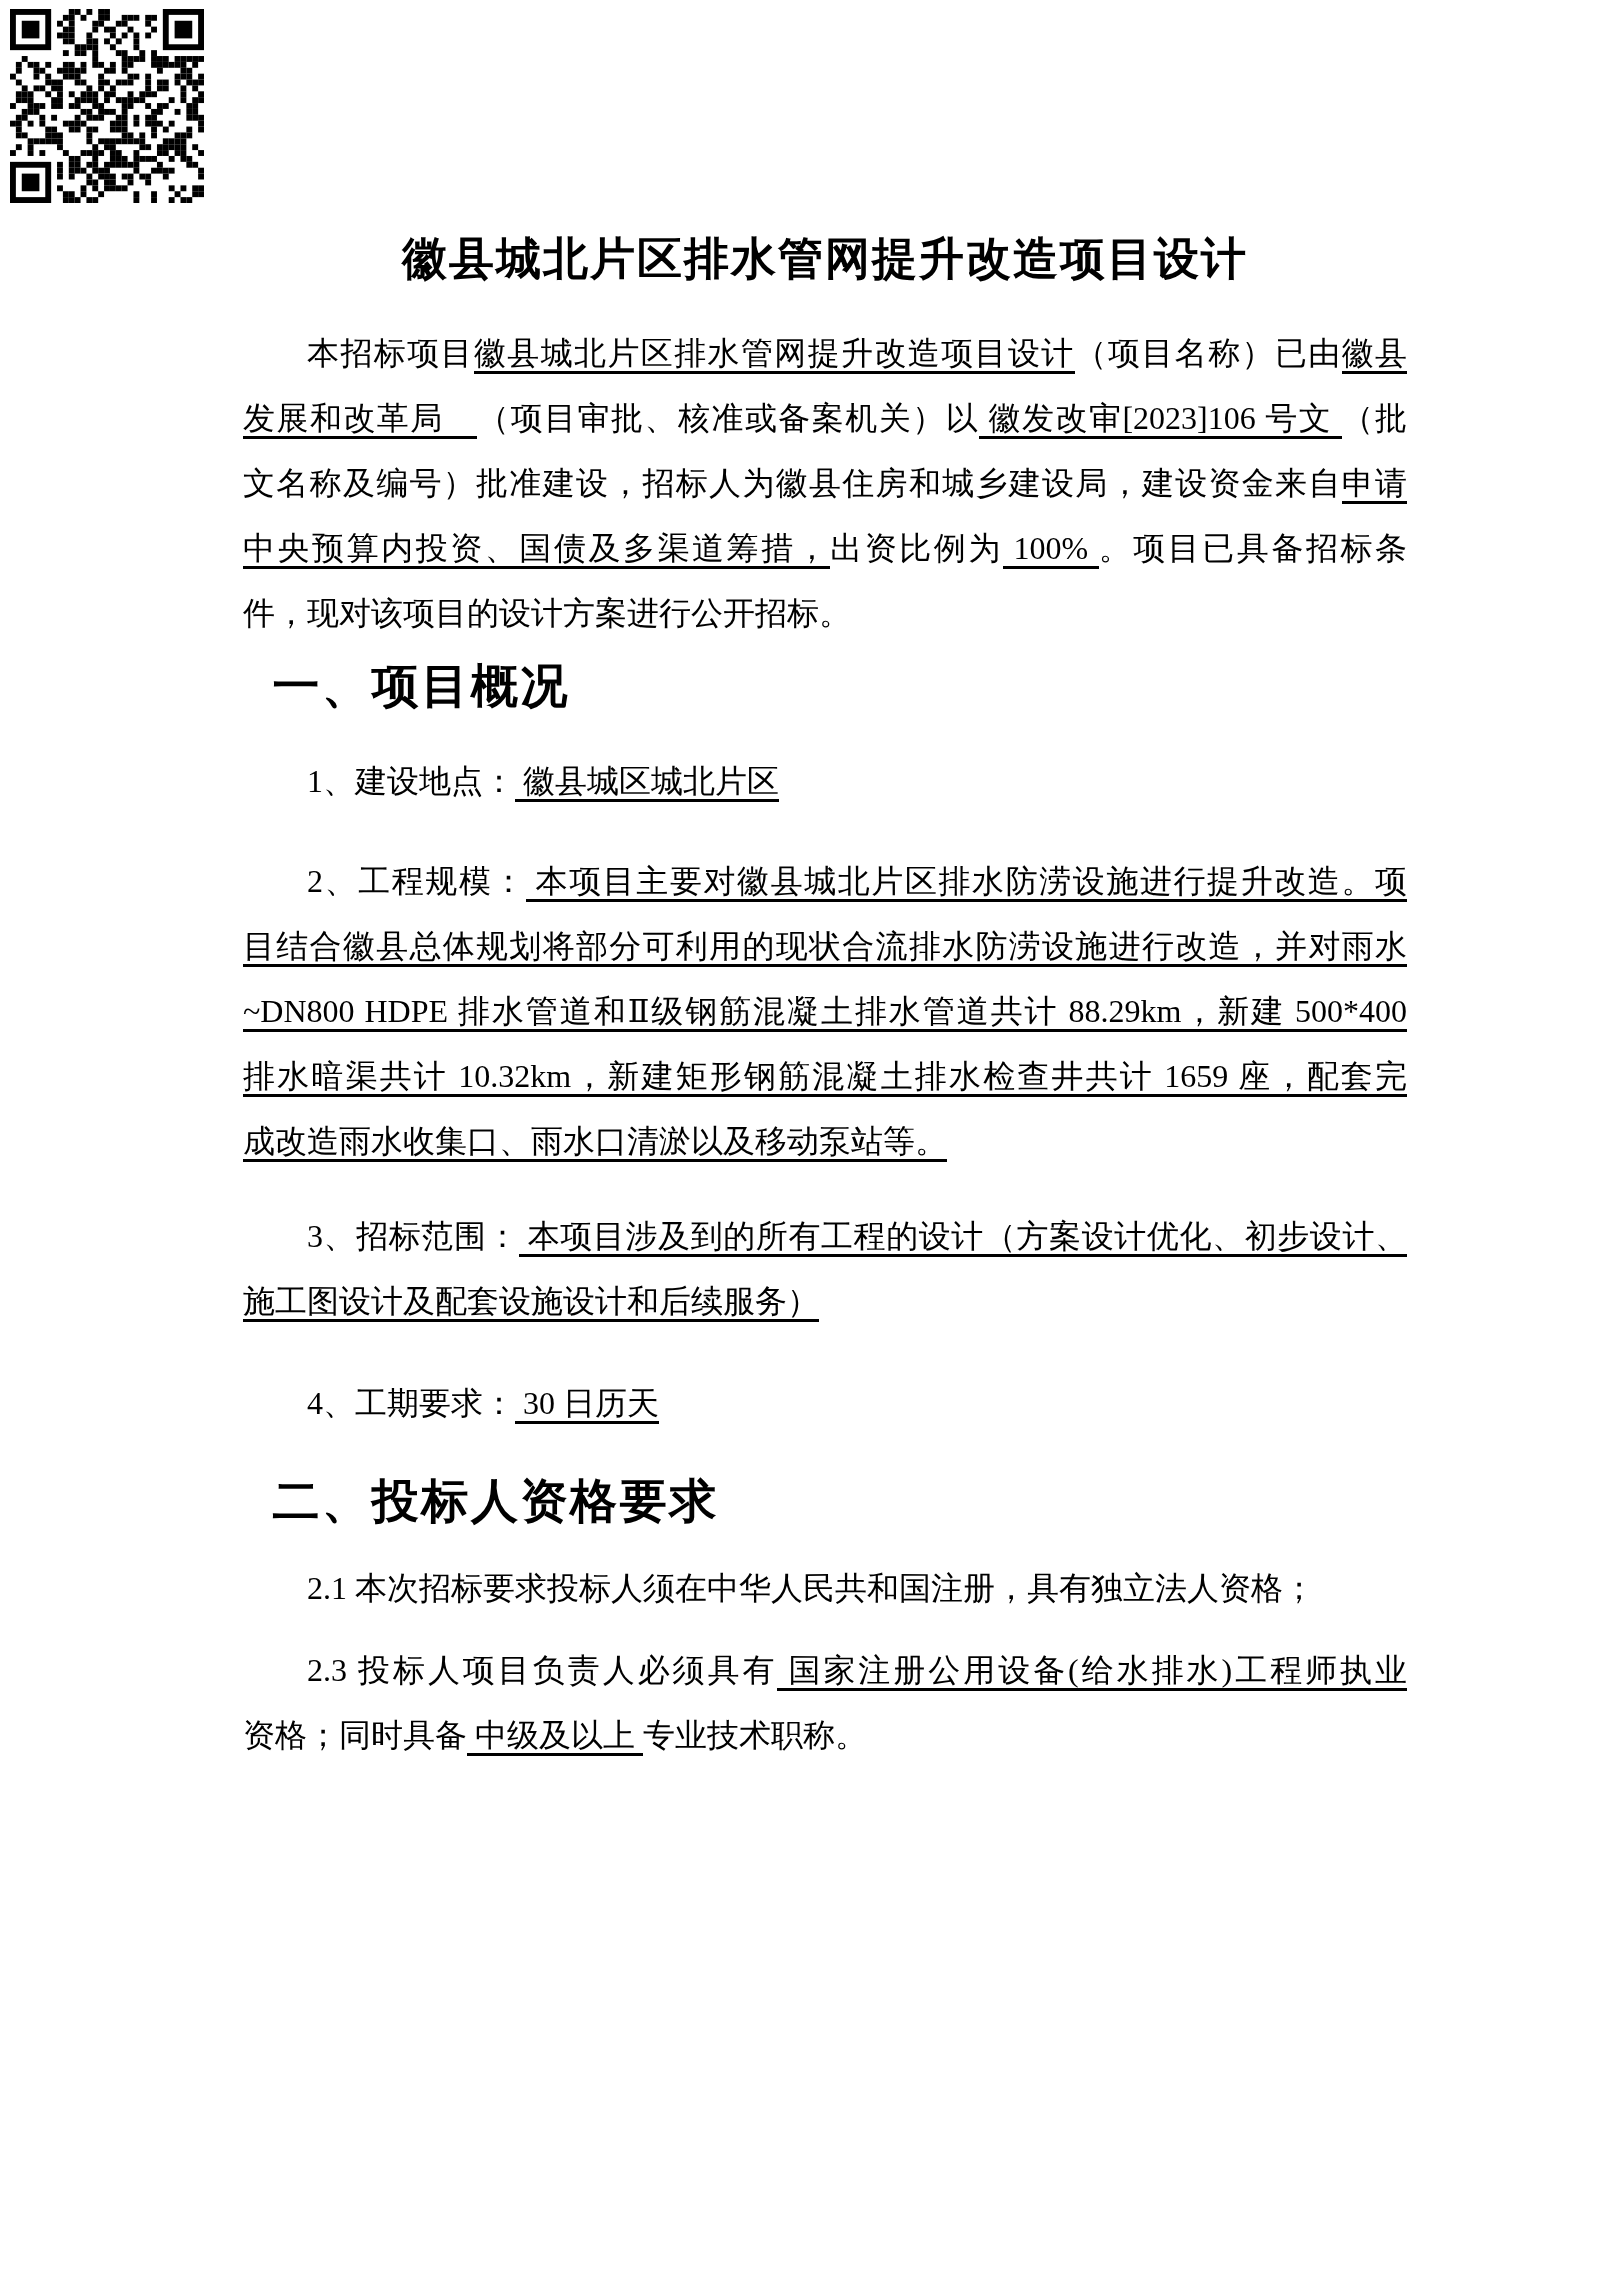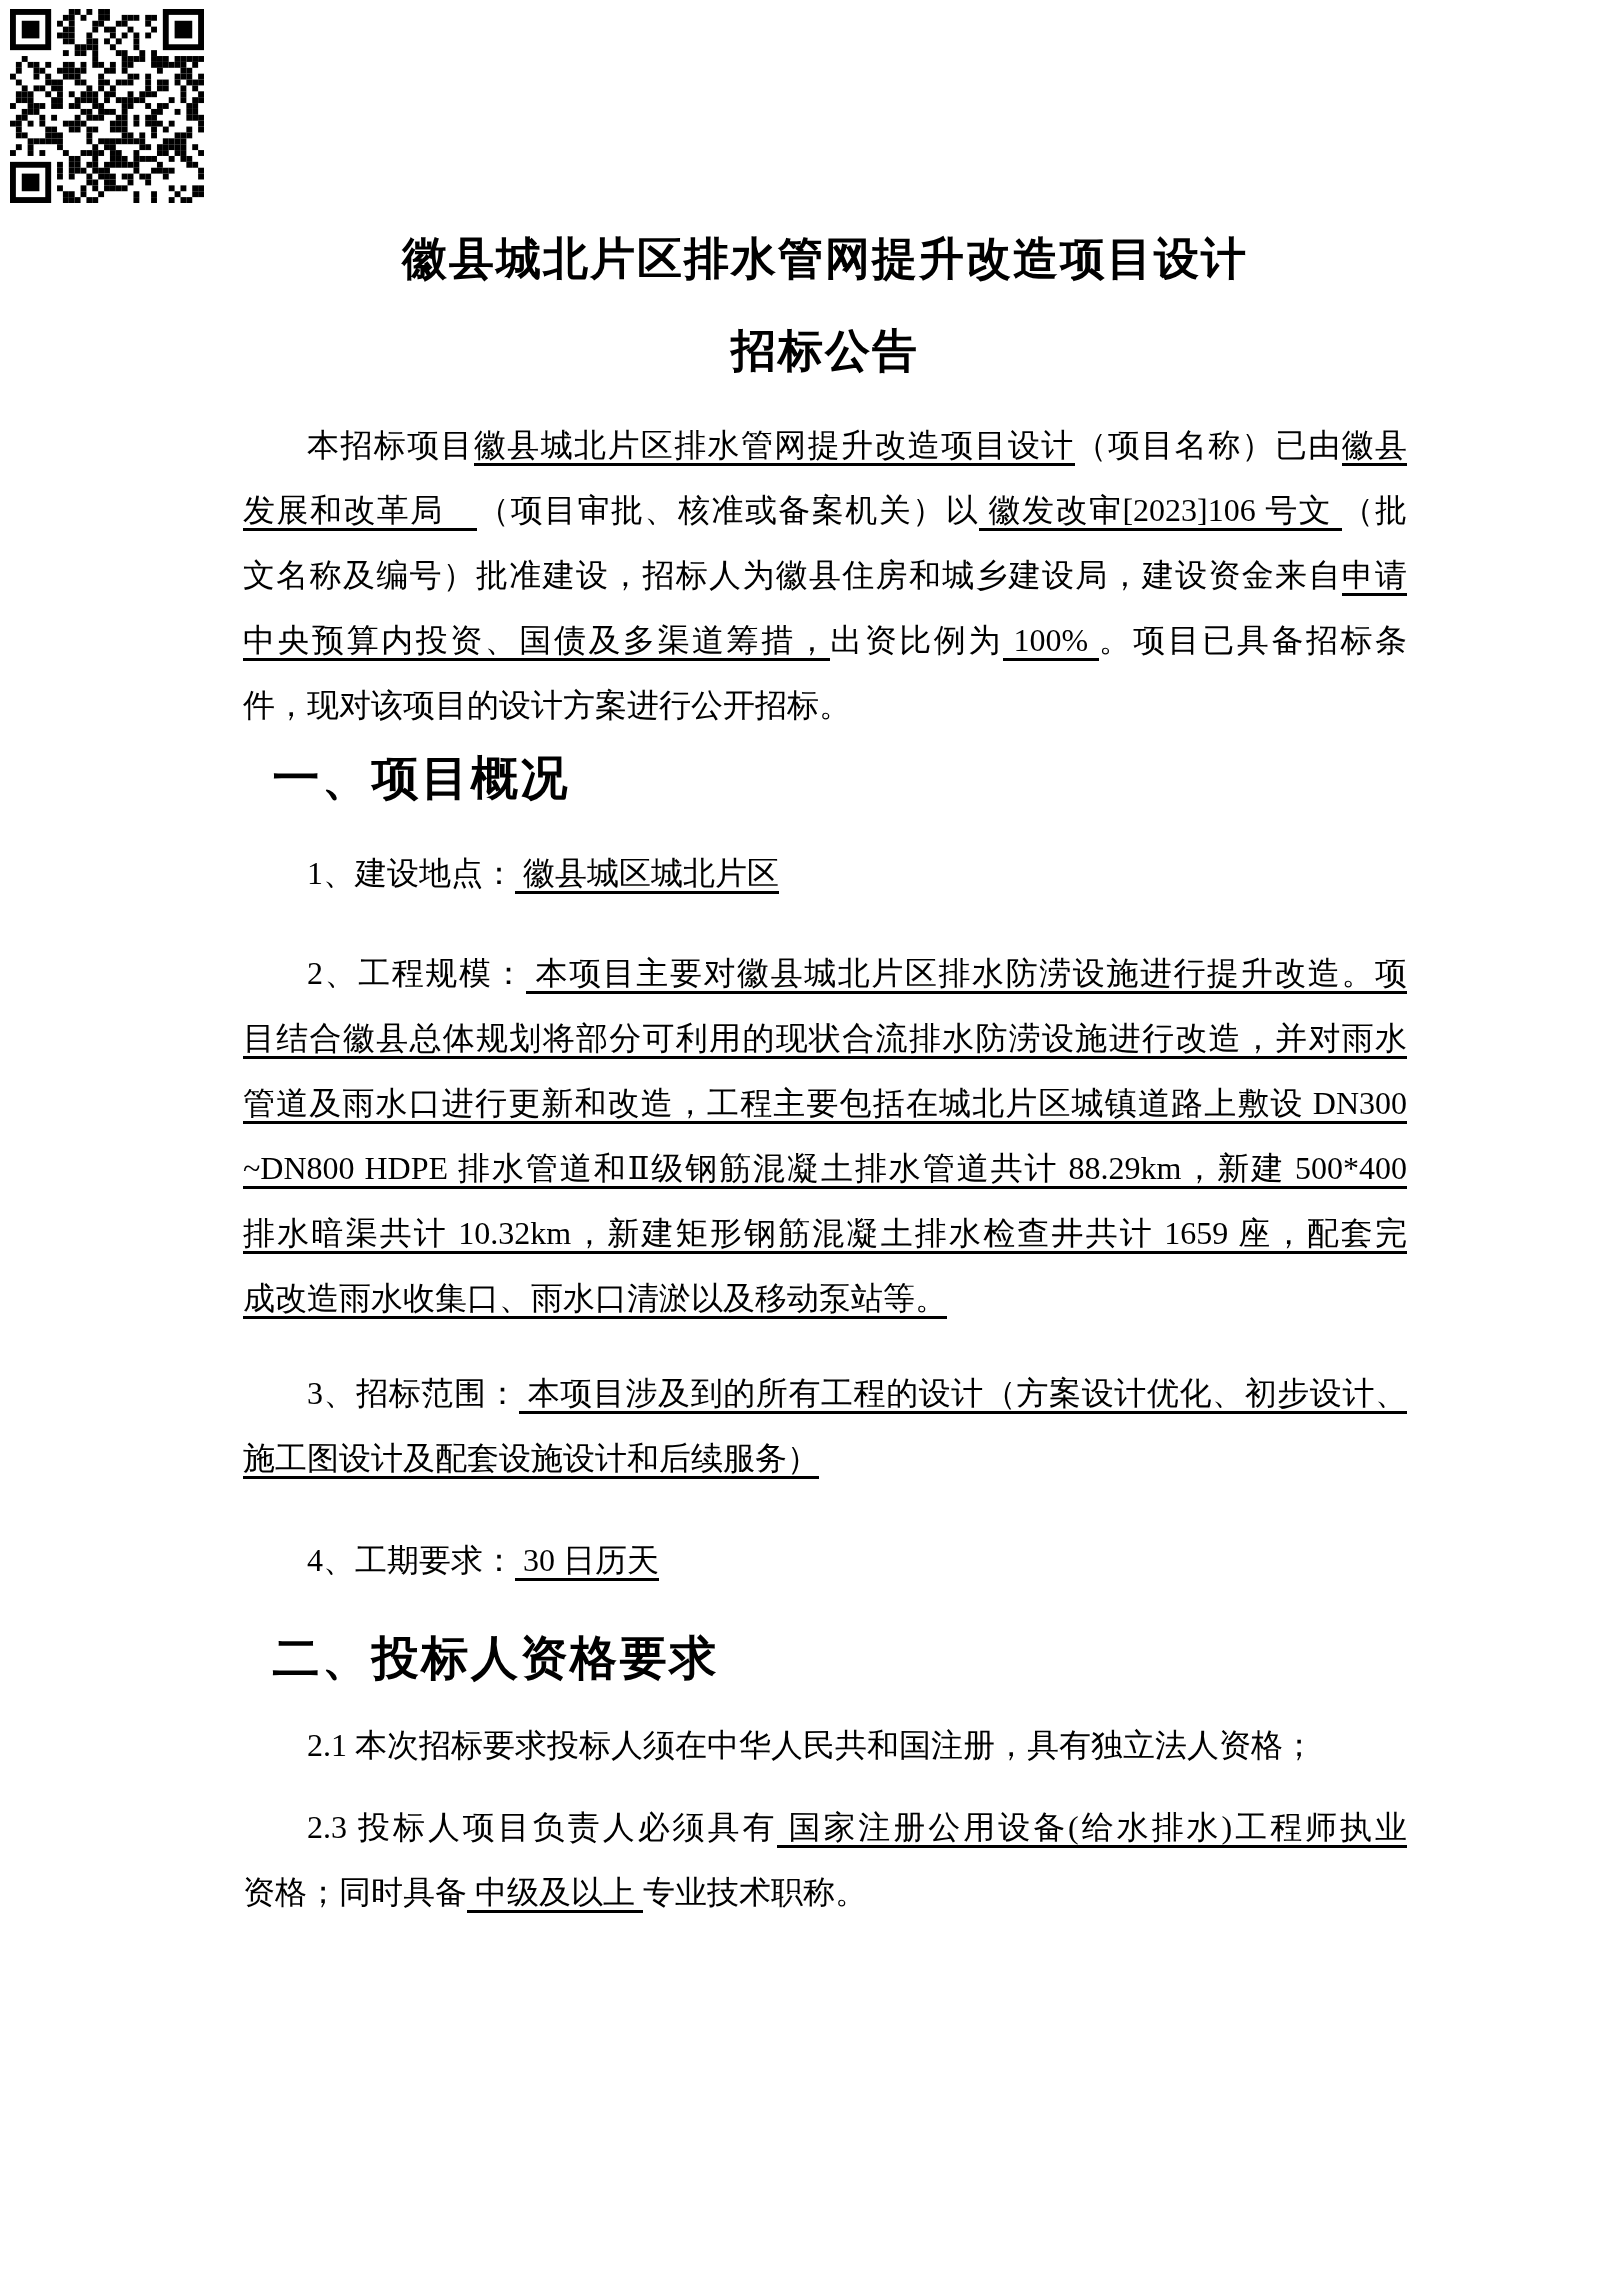--- a/index.html
+++ b/index.html
@@ -457,32 +457,30 @@
     <rect x="234" y="0" width="63" height="63" fill="#000"></rect>
     <rect x="243" y="9" width="45" height="45" fill="#fff"></rect>
     <rect x="252" y="18" width="27" height="27" fill="#000"></rect>
     <rect x="0" y="234" width="63" height="63" fill="#000"></rect>
     <rect x="9" y="243" width="45" height="45" fill="#fff"></rect>
     <rect x="18" y="252" width="27" height="27" fill="#000"></rect>
   </svg>
 
 <div class="content">
   <div class="title-line">徽县城北片区排水管网提升改造项目设计</div>
-  <div class="title-line">招标公告</div>
   <div id="doc-lines">
       <div class="line indent fill sp-title-gap"><span>本招标项目</span><span class="useg">徽县城北片区排水管网提升改造项目设计</span><span>（项目名称）已由</span><span class="useg">徽县</span></div>
       <div class="line fill"><span class="useg">发展和改革局　</span><span>（项目审批、核准或备案机关）以</span><span class="useg"> 徽发改审[2023]106 号文 </span><span>（批</span></div>
       <div class="line fill"><span>文名称及编号）批准建设，招标人为徽县住房和城乡建设局，建设资金来自</span><span class="useg">申请</span></div>
       <div class="line fill"><span class="useg">中央预算内投资、国债及多渠道筹措，</span><span>出资比例为</span><span class="useg"> 100% </span><span>。项目已具备招标条</span></div>
       <div class="line"><span>件，现对该项目的设计方案进行公开招标。</span></div>
       <div class="heading line sp-h1"><span>一、项目概况</span></div>
       <div class="line indent sp-item"><span>1、建设地点：</span><span class="useg"> 徽县城区城北片区 </span></div>
       <div class="line indent fill sp-item-lg"><span>2、工程规模：</span><span class="useg"> 本项目主要对徽县城北片区排水防涝设施进行提升改造。项</span></div>
       <div class="line fill"><span class="useg">目结合徽县总体规划将部分可利用的现状合流排水防涝设施进行改造，并对雨水</span></div>
-      <div class="line fill"><span class="useg">管道及雨水口进行更新和改造，工程主要包括在城北片区城镇道路上敷设 DN300</span></div>
       <div class="line fill"><span class="useg">~DN800  HDPE 排水管道和Ⅱ级钢筋混凝土排水管道共计 88.29km，新建 500*400</span></div>
       <div class="line fill"><span class="useg">排水暗渠共计 10.32km，新建矩形钢筋混凝土排水检查井共计 1659 座，配套完</span></div>
       <div class="line"><span class="useg">成改造雨水收集口、雨水口清淤以及移动泵站等。</span></div>
       <div class="line indent fill sp-item"><span>3、招标范围：</span><span class="useg"> 本项目涉及到的所有工程的设计（方案设计优化、初步设计、</span></div>
       <div class="line"><span class="useg">施工图设计及配套设施设计和后续服务）</span></div>
       <div class="line indent sp-item-xl"><span>4、工期要求：</span><span class="useg"> 30 日历天 </span></div>
       <div class="heading line sp-h2"><span>二、投标人资格要求</span></div>
       <div class="line indent sp-sub"><span>2.1 本次招标要求投标人须在中华人民共和国注册，具有独立法人资格；</span></div>
       <div class="line indent fill sp-sub-sm"><span>2.3 投标人项目负责人必须具有</span><span class="useg"> 国家注册公用设备(给水排水)工程师执业</span></div>
       <div class="line"><span>资格；同时具备</span><span class="useg"> 中级及以上 </span><span>专业技术职称。</span></div>

